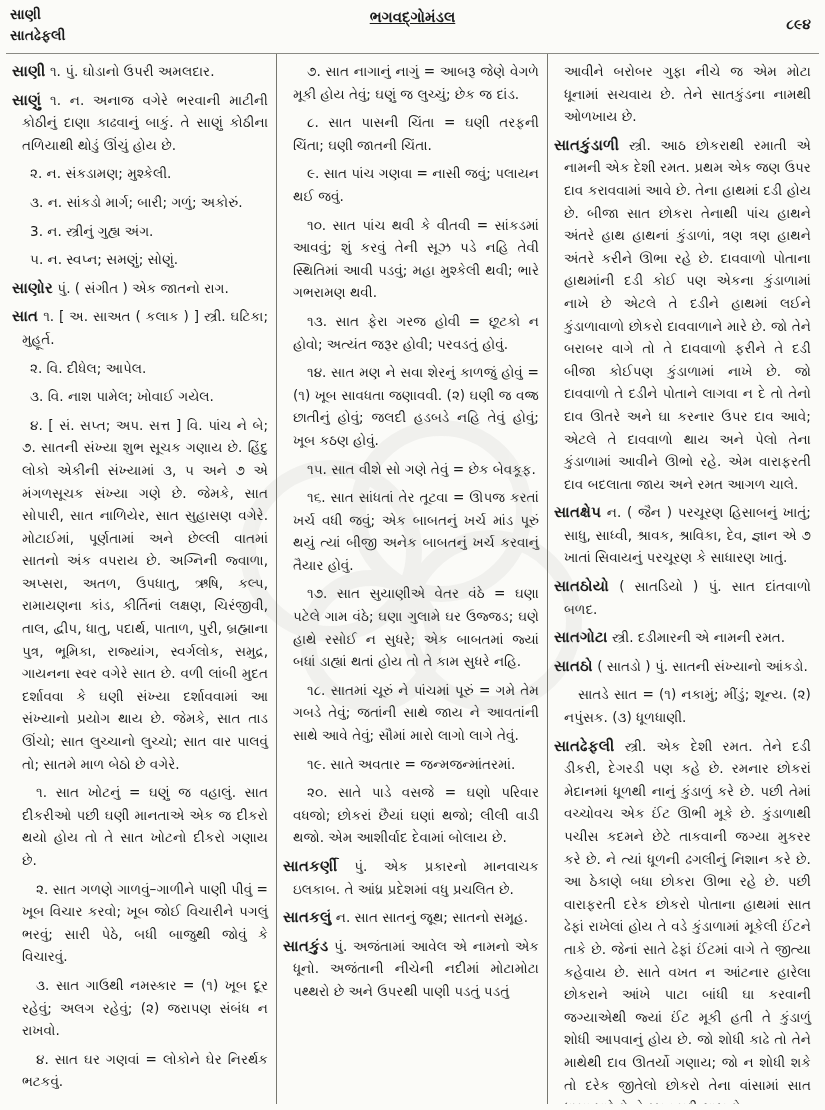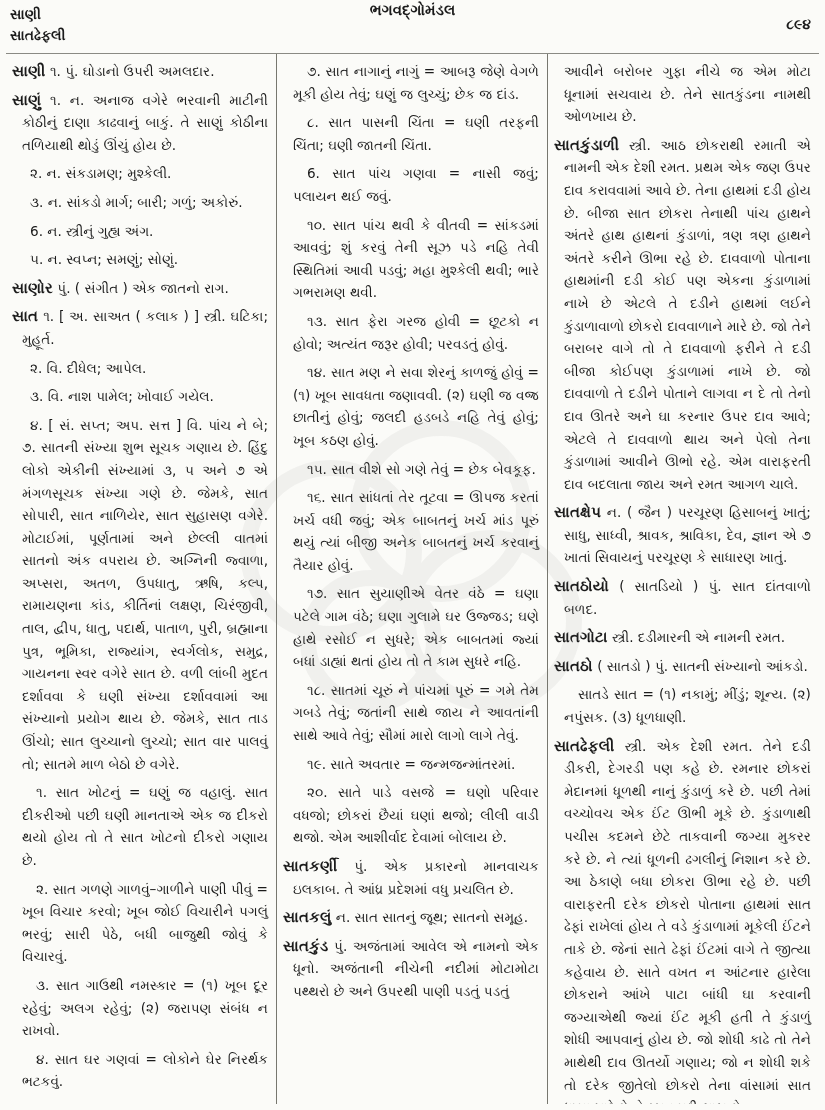--- a/index.html
+++ b/index.html
@@ -21,22 +21,22 @@
   .header{
     position:relative;
     height:54px;
     box-sizing:border-box;
     padding-top:6px;
     border-bottom:1px solid #8a8a84;
   }
   .guide-words{position:absolute;left:4px;top:4px;line-height:21px;}
   .guide-top,.guide-bottom{display:block;font-weight:bold;font-size:14px;}
   .page-title{
-    position:absolute;left:0;right:0;top:1px;
-    text-align:center;font-weight:bold;font-size:15px;
+    position:absolute;left:0;right:0;top:8px;
+    text-align:center;font-weight:bold;font-size:15px;text-decoration:underline;
   }
   .page-number{
     position:absolute;right:8px;top:16px;
     font-size:14px;font-weight:bold;
   }
   
   .columns{
     display:flex;
     height:1050px;
     overflow:hidden;
@@ -91,36 +91,36 @@
     <div class="page-title" data-name="book-title">ભગવદ્ગોમંડલ</div>
     <div class="page-number" data-name="page-number">૮૯૪</div>
   </div>
 
   <div class="columns" data-name="text-columns">
     <div class="col col-1" data-name="column-1">
         <p class="para entry" data-name="dictionary-entry"><b data-name="headword">સાણી</b> <span data-name="paragraph-text">૧. પું. ઘોડાનો ઉપરી અમલદાર.</span></p>
         <p class="para entry" data-name="dictionary-entry"><b data-name="headword">સાણું</b> <span data-name="paragraph-text">૧. ન. અનાજ વગેરે ભરવાની માટીની કોઠીનું દાણા કાઢવાનું બાકું. તે સાણું કોઠીના તળિયાથી થોડું ઊંચું હોય છે.</span></p>
         <p class="para sense" data-name="sense-item"><span data-name="paragraph-text">૨. ન. સંકડામણ; મુશ્કેલી.</span></p>
         <p class="para sense" data-name="sense-item"><span data-name="paragraph-text">૩. ન. સાંકડો માર્ગ; બારી; ગળું; અકોરું.</span></p>
-        <p class="para sense" data-name="sense-item"><span data-name="paragraph-text">6. ન. સ્ત્રીનું ગુહ્ય અંગ.</span></p>
+        <p class="para sense" data-name="sense-item"><span data-name="paragraph-text">3. ન. સ્ત્રીનું ગુહ્ય અંગ.</span></p>
         <p class="para sense" data-name="sense-item"><span data-name="paragraph-text">૫. ન. સ્વપ્ન; સમણું; સોણું.</span></p>
         <p class="para entry" data-name="dictionary-entry"><b data-name="headword">સાણોર</b> <span data-name="paragraph-text">પું. ( સંગીત ) એક જાતનો રાગ.</span></p>
         <p class="para entry" data-name="dictionary-entry"><b data-name="headword">સાત</b> <span data-name="paragraph-text">૧. [ અ. સાઅત ( કલાક ) ] સ્ત્રી. ઘટિકા; મુહૂર્ત.</span></p>
         <p class="para sense" data-name="sense-item"><span data-name="paragraph-text">૨. વિ. દીધેલ; આપેલ.</span></p>
         <p class="para sense" data-name="sense-item"><span data-name="paragraph-text">૩. વિ. નાશ પામેલ; ખોવાઈ ગયેલ.</span></p>
         <p class="para sense" data-name="sense-item"><span data-name="paragraph-text">૪. [ સં. સપ્ત; અપ. સત્ત ] વિ. પાંચ ને બે; ૭. સાતની સંખ્યા શુભ સૂચક ગણાય છે. હિંદુ લોકો એકીની સંખ્યામાં ૩, ૫ અને ૭ એ મંગળસૂચક સંખ્યા ગણે છે. જેમકે, સાત સોપારી, સાત નાળિયેર, સાત સુહાસણ વગેરે. મોટાઈમાં, પૂર્ણતામાં અને છેલ્લી વાતમાં સાતનો અંક વપરાય છે. અગ્નિની જ્વાળા, અપ્સરા, અતળ, ઉપધાતુ, ઋષિ, કલ્પ, રામાયણના કાંડ, કીર્તિનાં લક્ષણ, ચિરંજીવી, તાલ, દ્વીપ, ધાતુ, પદાર્થ, પાતાળ, પુરી, બ્રહ્માના પુત્ર, ભૂમિકા, રાજ્યાંગ, સ્વર્ગલોક, સમુદ્ર, ગાયનના સ્વર વગેરે સાત છે. વળી લાંબી મુદત દર્શાવવા કે ઘણી સંખ્યા દર્શાવવામાં આ સંખ્યાનો પ્રયોગ થાય છે. જેમકે, સાત તાડ ઊંચો; સાત લુચ્ચાનો લુચ્ચો; સાત વાર પાલવું તો; સાતમે માળ બેઠો છે વગેરે.</span></p>
         <p class="para idiom" data-name="idiom-item"><span data-name="paragraph-text">૧. સાત ખોટનું = ઘણું જ વહાલું. સાત દીકરીઓ પછી ઘણી માનતાએ એક જ દીકરો થયો હોય તો તે સાત ખોટનો દીકરો ગણાય છે.</span></p>
         <p class="para idiom" data-name="idiom-item"><span data-name="paragraph-text">૨. સાત ગળણે ગાળવું–ગાળીને પાણી પીવું = ખૂબ વિચાર કરવો; ખૂબ જોઈ વિચારીને પગલું ભરવું; સારી પેઠે, બધી બાજુથી જોવું કે વિચારવું.</span></p>
         <p class="para idiom" data-name="idiom-item"><span data-name="paragraph-text">૩. સાત ગાઉથી નમસ્કાર = (૧) ખૂબ દૂર રહેવું; અલગ રહેવું; (૨) જરાપણ સંબંધ ન રાખવો.</span></p>
         <p class="para idiom" data-name="idiom-item"><span data-name="paragraph-text">૪. સાત ઘર ગણવાં = લોકોને ઘેર નિરર્થક ભટકવું.</span></p>
       </div>
     <div class="col col-2" data-name="column-2">
         <p class="para idiom" data-name="idiom-item"><span data-name="paragraph-text">૭. સાત નાગાનું નાગું = આબરૂ જેણે વેગળે મૂકી હોય તેવું; ઘણું જ લુચ્ચું; છેક જ દાંડ.</span></p>
         <p class="para idiom" data-name="idiom-item"><span data-name="paragraph-text">૮. સાત પાસની ચિંતા = ઘણી તરફની ચિંતા; ઘણી જાતની ચિંતા.</span></p>
-        <p class="para idiom" data-name="idiom-item"><span data-name="paragraph-text">6. સાત પાંચ ગણવા = નાસી જવું; પલાયન થઈ જવું.</span></p>
+        <p class="para idiom" data-name="idiom-item"><span data-name="paragraph-text">૯. સાત પાંચ ગણવા = નાસી જવું; પલાયન થઈ જવું.</span></p>
         <p class="para idiom" data-name="idiom-item"><span data-name="paragraph-text">૧૦. સાત પાંચ થવી કે વીતવી = સાંકડમાં આવવું; શું કરવું તેની સૂઝ પડે નહિ તેવી સ્થિતિમાં આવી પડવું; મહા મુશ્કેલી થવી; ભારે ગભરામણ થવી.</span></p>
         <p class="para idiom" data-name="idiom-item"><span data-name="paragraph-text">૧૩. સાત ફેરા ગરજ હોવી = છૂટકો ન હોવો; અત્યંત જરૂર હોવી; પરવડતું હોવું.</span></p>
         <p class="para idiom" data-name="idiom-item"><span data-name="paragraph-text">૧૪. સાત મણ ને સવા શેરનું કાળજું હોવું = (૧) ખૂબ સાવધતા જણાવવી. (૨) ઘણી જ વજ્ર છાતીનું હોવું; જલદી હડબડે નહિ તેવું હોવું; ખૂબ કઠણ હોવું.</span></p>
         <p class="para idiom" data-name="idiom-item"><span data-name="paragraph-text">૧૫. સાત વીશે સો ગણે તેવું = છેક બેવકૂફ.</span></p>
         <p class="para idiom" data-name="idiom-item"><span data-name="paragraph-text">૧૬. સાત સાંધતાં તેર તૂટવા = ઊપજ કરતાં ખર્ચ વધી જવું; એક બાબતનું ખર્ચ માંડ પૂરું થયું ત્યાં બીજી અનેક બાબતનું ખર્ચ કરવાનું તૈયાર હોવું.</span></p>
         <p class="para idiom" data-name="idiom-item"><span data-name="paragraph-text">૧૭. સાત સુયાણીએ વેતર વંઠે = ઘણા પટેલે ગામ વંઠે; ઘણા ગુલામે ઘર ઉજ્જડ; ઘણે હાથે રસોઈ ન સુધરે; એક બાબતમાં જ્યાં બધાં ડાહ્યાં થતાં હોય તો તે કામ સુધરે નહિ.</span></p>
         <p class="para idiom" data-name="idiom-item"><span data-name="paragraph-text">૧૮. સાતમાં ચૂરું ને પાંચમાં પૂરું = ગમે તેમ ગબડે તેવું; જતાંની સાથે જાય ને આવતાંની સાથે આવે તેવું; સૌમાં મારો લાગો લાગે તેવું.</span></p>
         <p class="para idiom" data-name="idiom-item"><span data-name="paragraph-text">૧૯. સાતે અવતાર = જન્મજન્માંતરમાં.</span></p>
         <p class="para idiom" data-name="idiom-item"><span data-name="paragraph-text">૨૦. સાતે પાડે વસજે = ઘણો પરિવાર વધજો; છોકરાં છૈયાં ઘણાં થજો; લીલી વાડી થજો. એમ આશીર્વાદ દેવામાં બોલાય છે.</span></p>
         <p class="para entry" data-name="dictionary-entry"><b data-name="headword">સાતકર્ણી</b> <span data-name="paragraph-text">પું. એક પ્રકારનો માનવાચક ઇલકાબ. તે આંધ્ર પ્રદેશમાં વધુ પ્રચલિત છે.</span></p>

